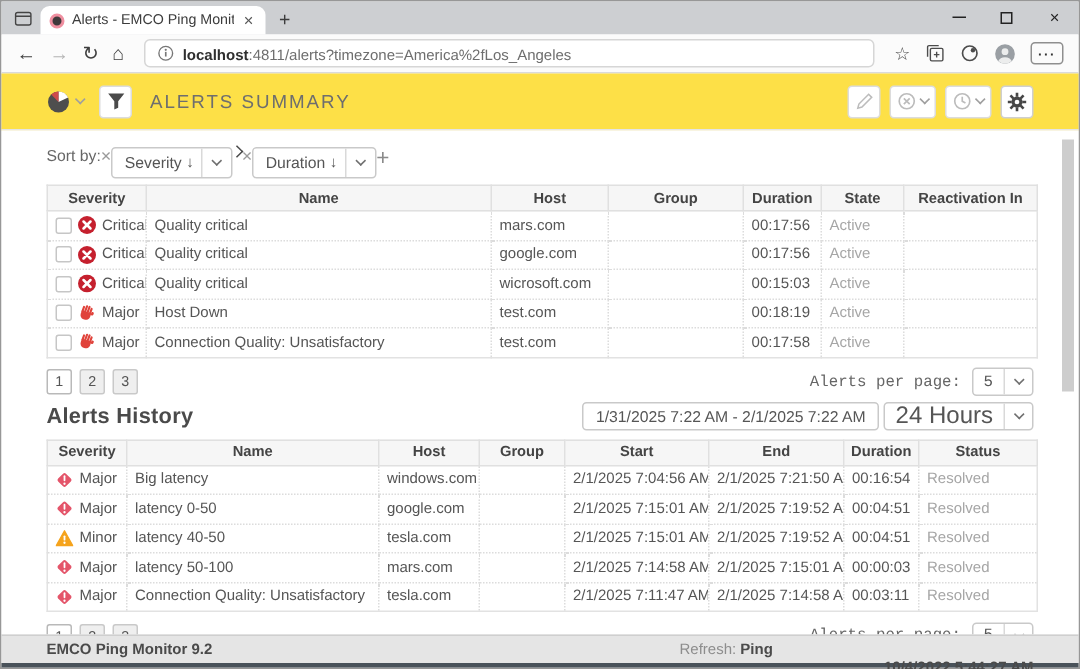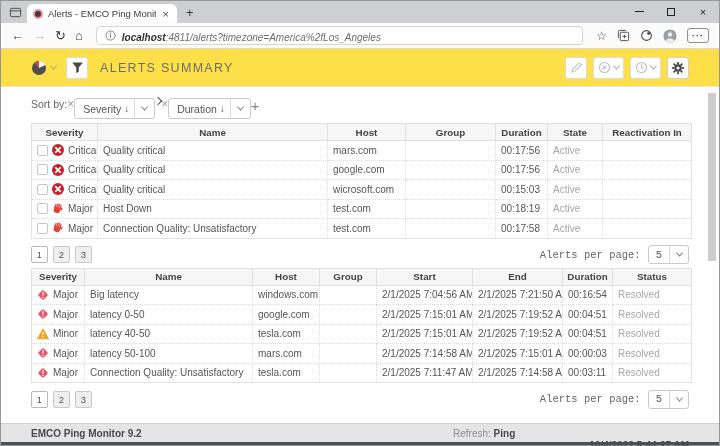--- a/index.html
+++ b/index.html
@@ -16,21 +16,21 @@
   .newtab { font-size:13px; color:#3c3c3c; margin:0 0 3px 9px; }
   .wincontrols { margin-left:auto; display:flex; align-self:flex-start; }
   .wincontrols > span { width:32px; height:21px; display:flex; align-items:center; justify-content:center; font-size:11px; color:#222; }
   .min-shape { width:9px; border-top:1px solid #222; display:inline-block; }
   .max-shape { width:8px; height:8px; border:1px solid #222; display:inline-block; }
 
   
   .navbar { height:26px; background:#fbfbfb; border-bottom:1px solid #dadada; display:flex; align-items:center; padding:0 10px; gap:9px; flex-shrink:0; }
   .nav-ic { font-size:13px; color:#3e3e3e; line-height:1; }
   .nav-ic.disabled { color:#b5b5b5; }
-  .urlbar { flex:1; height:19px; border:1px solid #d6d6d6; border-radius:4px; background:#fff; display:flex; align-items:center; padding:0 8px; gap:6px; margin:0 4px;font-style:italic; }
+  .urlbar { flex:1; height:19px; border:1px solid #d6d6d6; border-radius:4px; background:#fff; display:flex; align-items:center; padding:0 8px; gap:6px; margin:0 4px; }
   .url-host { font-size:10px; font-weight:bold; color:#2f2f2f; }
   .url-rest { font-size:10px; color:#6e6e6e; }
   .nav-right { display:flex; align-items:center; gap:10px; }
   .star { font-size:12px; color:#4c4c4c; }
   .menu-box { border:1px solid #8f8f8f; border-radius:3px; height:15px; padding:0 4px; display:flex; align-items:center; font-size:9px; letter-spacing:1px; color:#333; font-weight:bold; }
 
   
   .apptoolbar { height:38px; border-bottom:1px solid #e4e4e4; display:flex; align-items:center; padding:0 30px; flex-shrink:0; background:#fde047; }
   .pie-btn { display:flex; align-items:center; gap:4px; margin-right:10px; }
   .tool-btn { width:22px; height:22px; border:1px solid #dcdcdc; border-radius:3px; display:flex; align-items:center; justify-content:center; background:#fff; }
@@ -387,20 +387,33 @@
         <span class="select">
           <span class="val">5</span>
           <span class="vdiv"></span>
           <span class="caret-cell">
               <i class="chev-down"></i>
             </span>
         </span>
       </span>
     </div>
 
+    <div class="historyhead">
+      <h2>Alerts History</h2>
+      <div class="range-group">
+        <span class="datebox">1/31/2025 7:22 AM - 2/1/2025 7:22 AM</span>
+        <span class="select">
+          <span class="val">24 Hours</span>
+          <span class="vdiv"></span>
+          <span class="caret-cell">
+              <i class="chev-down"></i>
+            </span>
+        </span>
+      </div>
+    </div>
 
     <table>
       <colgroup>
           <col style="width:53px">
           <col style="width:168px">
           <col style="width:67px">
           <col style="width:57px">
           <col style="width:96px">
           <col style="width:90px">
           <col style="width:50px">

